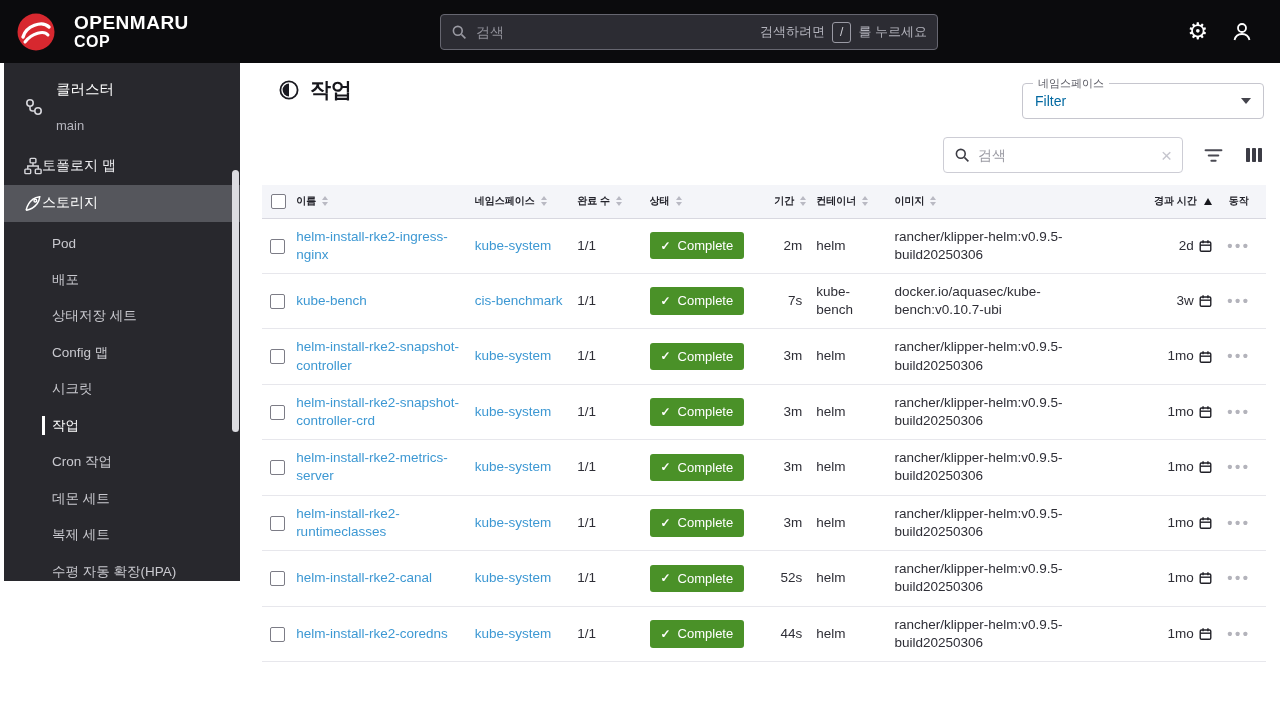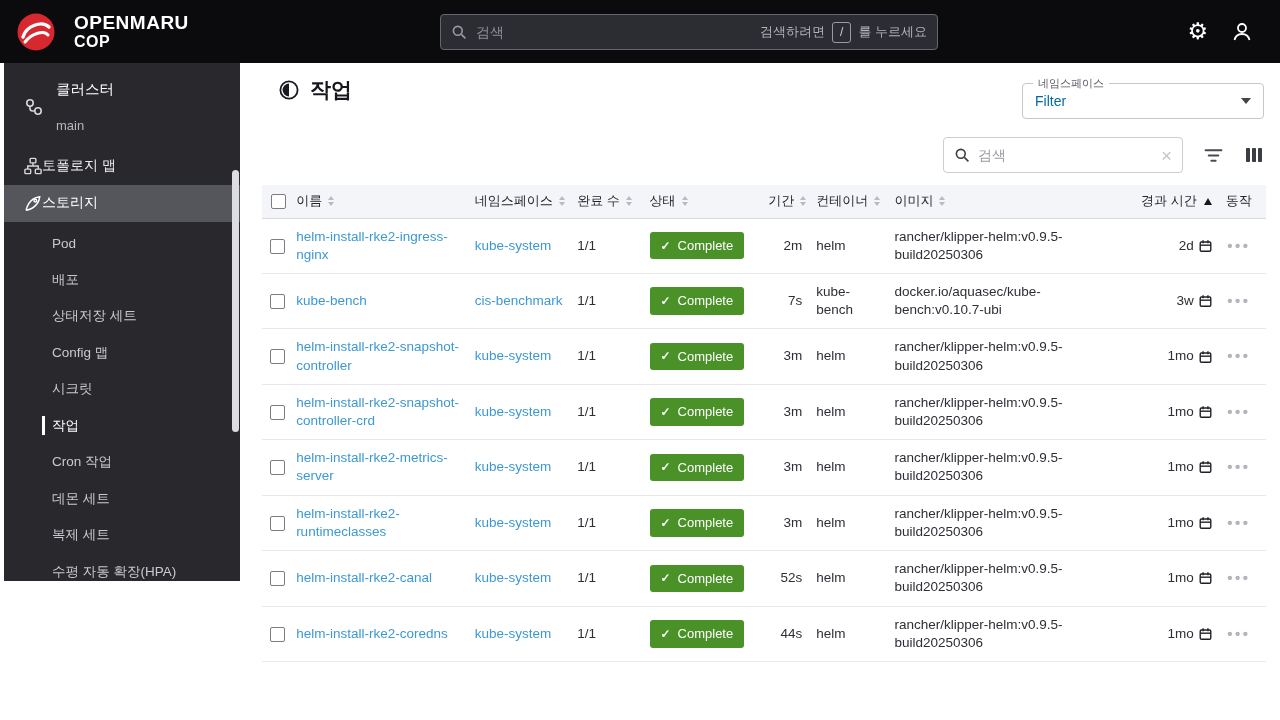--- a/index.html
+++ b/index.html
@@ -56,21 +56,21 @@
   .table-search{width:240px;height:36px;border:1px solid #cdcdd5;border-radius:4px;display:flex;align-items:center;padding:0 10px;background:#fff}
   .table-search .mag{color:#3c3c44;margin-right:8px;display:flex}
   .table-search input{flex:1;border:none;outline:none;font-size:14px;color:#33333b;font-family:inherit;min-width:0}
   .table-search input::placeholder{color:#9b9ba3}
   .clear-x{color:#c6c6ce;font-size:19px;cursor:pointer;line-height:1}
   .icon-btn{cursor:pointer;display:flex}
 
   
   .table-wrap{position:absolute;left:22px;right:14px;top:122px}
   table{width:100%;border-collapse:collapse;table-layout:fixed}
-  thead th{background:#f4f5f9;border-bottom:1px solid #d8d8e0;height:33px;font-size:13px;font-weight:400;color:#23232b;text-align:center;padding:0 10px 0 0;vertical-align:middle;cursor:pointer}
+  thead th{background:#f4f5f9;border-bottom:1px solid #d8d8e0;height:33px;font-size:10px;font-weight:700;color:#23232b;text-align:center;padding:0 10px 0 0;vertical-align:middle;cursor:pointer}
   th .th-inner{display:flex;align-items:center;white-space:nowrap;overflow:hidden}
   th.col-right .th-inner{justify-content:flex-end}
   th.col-center .th-inner{justify-content:center}
   .sorts{display:inline-flex;flex-direction:column;margin-left:6px;gap:2px;flex:0 0 auto}
   .tri{width:0;height:0;border-left:3.5px solid transparent;border-right:3.5px solid transparent}
   .tri.up{border-bottom:4.5px solid #b9b9c3}
   .tri.down{border-top:4.5px solid #b9b9c3}
   .sorted-up{width:0;height:0;border-left:4.5px solid transparent;border-right:4.5px solid transparent;border-bottom:7px solid #17171d;margin-left:7px;flex:0 0 auto}
 
   tbody td{border-bottom:1px solid #e7e7ec;height:54px;font-size:13.5px;color:#2e2e36;padding:9px 10px 9px 0;vertical-align:middle;line-height:1.35;overflow-wrap:break-word}

